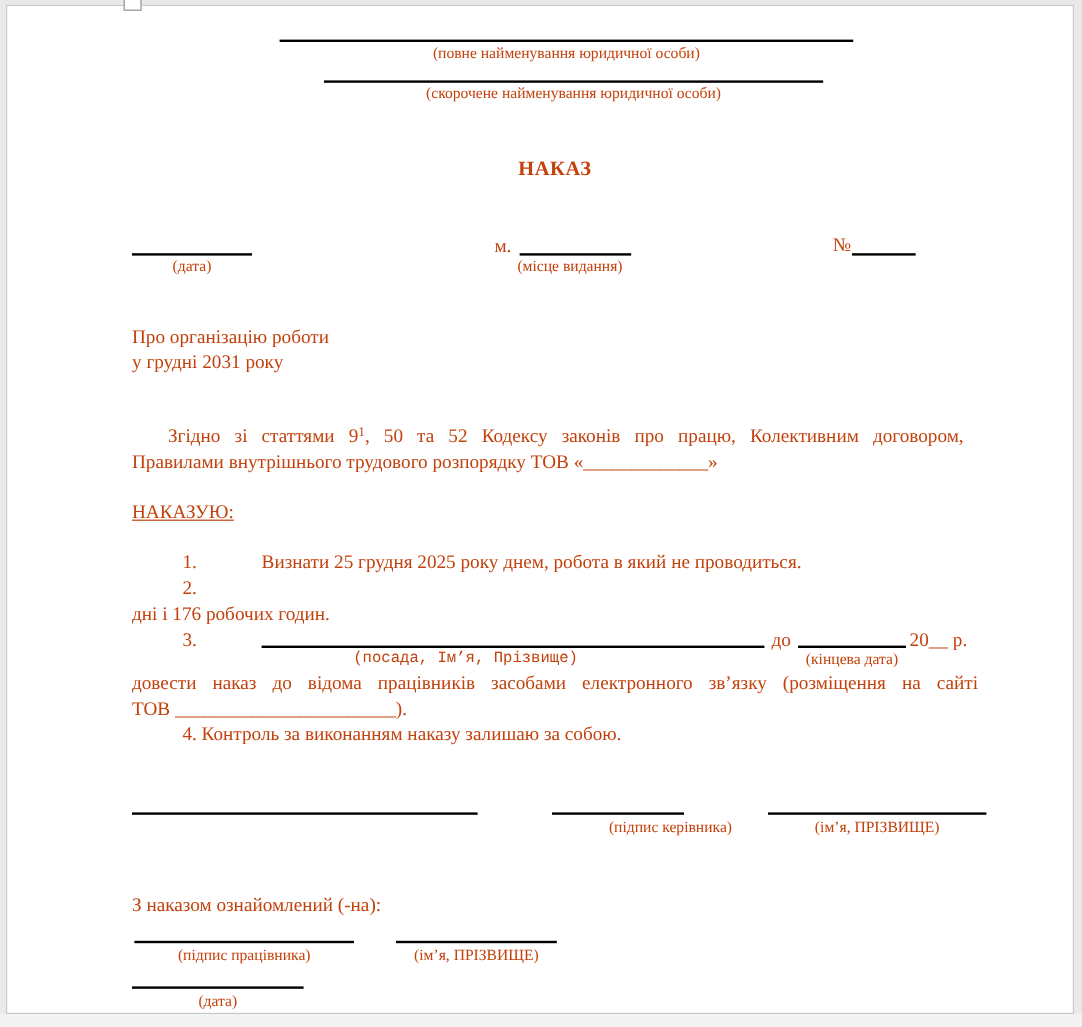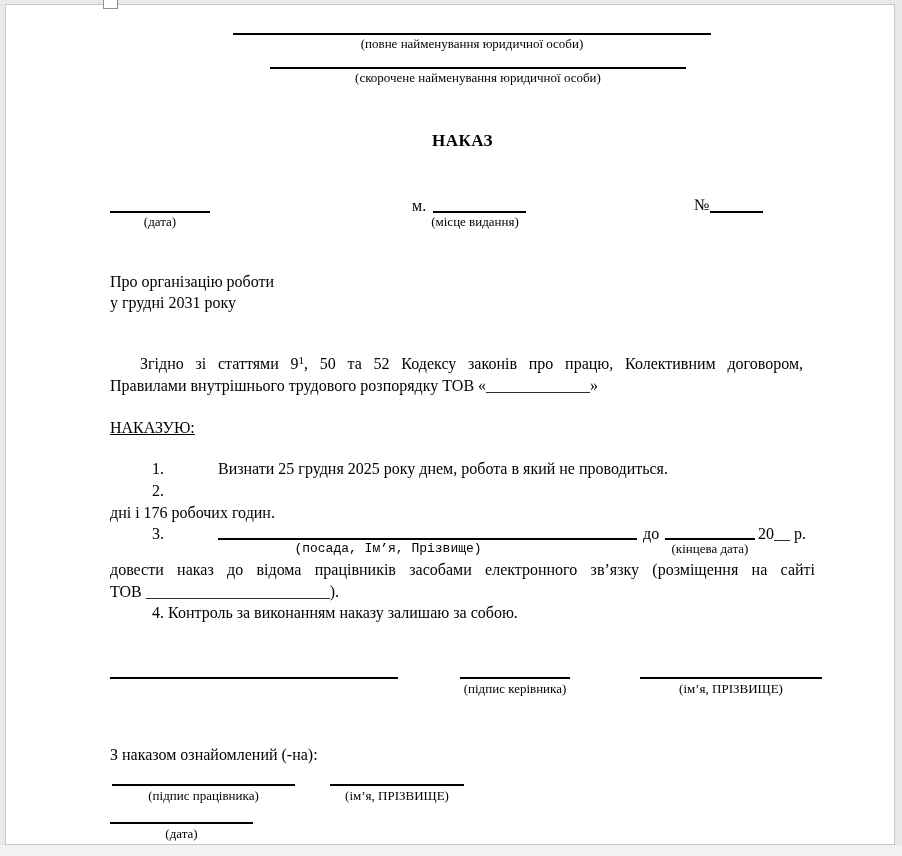--- a/index.html
+++ b/index.html
@@ -4,21 +4,21 @@
 <style>
   html, body { margin: 0; padding: 0; }
   body { width: 902px; height: 856px; }
   .canvas {
     position: relative;
     width: 902px;
     height: 856px;
     background: #e9e9e9;
     overflow: hidden;
     font-family: "Liberation Serif", "DejaVu Serif", serif;
-    color: #000000;
+    color: #c2410c;
   }
   .bottom-strip {
     position: absolute;
     left: 0; right: 0; bottom: 0;
     height: 11px;
     background: #f2f2f2;
   }
   .sheet {
     position: absolute;
     left: 5px; top: 4px;
@@ -129,21 +129,21 @@
     <div class="cap" style="left:218px; top:541px; width:340px;font-family:Liberation Mono, monospace;">(посада, Ім’я, Прізвище)</div>
     <div class="cap" style="left:650px; top:541px; width:120px;">(кінцева дата)</div>
     <div class="jt" style="left:110px; top:559px; width:705px;">довести наказ до відома працівників засобами електронного зв’язку (розміщення на сайті</div>
     <div class="t" style="left:110px; top:581px;">ТОВ _______________________).</div>
 
     <div class="t" style="left:152px; top:602px;">4. Контроль за виконанням наказу залишаю за собою.</div>
 
     <div class="rule" style="left:110px; top:677px; width:288px;"></div>
     <div class="rule" style="left:460px; top:677px; width:110px;"></div>
     <div class="rule" style="left:640px; top:677px; width:182px;"></div>
-    <div class="cap" style="left:440px; top:681px; width:150px;">(підпис керівника)</div>
+    <div class="cap" style="left:460px; top:681px; width:150px;text-align:right;">(підпис керівника)</div>
     <div class="cap" style="left:640px; top:681px; width:182px;">(ім’я, ПРІЗВИЩЕ)</div>
 
     <div class="t" style="left:110px; top:744px;">З наказом ознайомлений (-на):</div>
     <div class="rule" style="left:112px; top:784px; width:183px;"></div>
     <div class="rule" style="left:330px; top:784px; width:134px;"></div>
     <div class="cap" style="left:112px; top:788px; width:183px;">(підпис працівника)</div>
     <div class="cap" style="left:322px; top:788px; width:150px;">(ім’я, ПРІЗВИЩЕ)</div>
     <div class="rule" style="left:110px; top:822px; width:143px;"></div>
     <div class="cap" style="left:110px; top:826px; width:143px;">(дата)</div>
 

